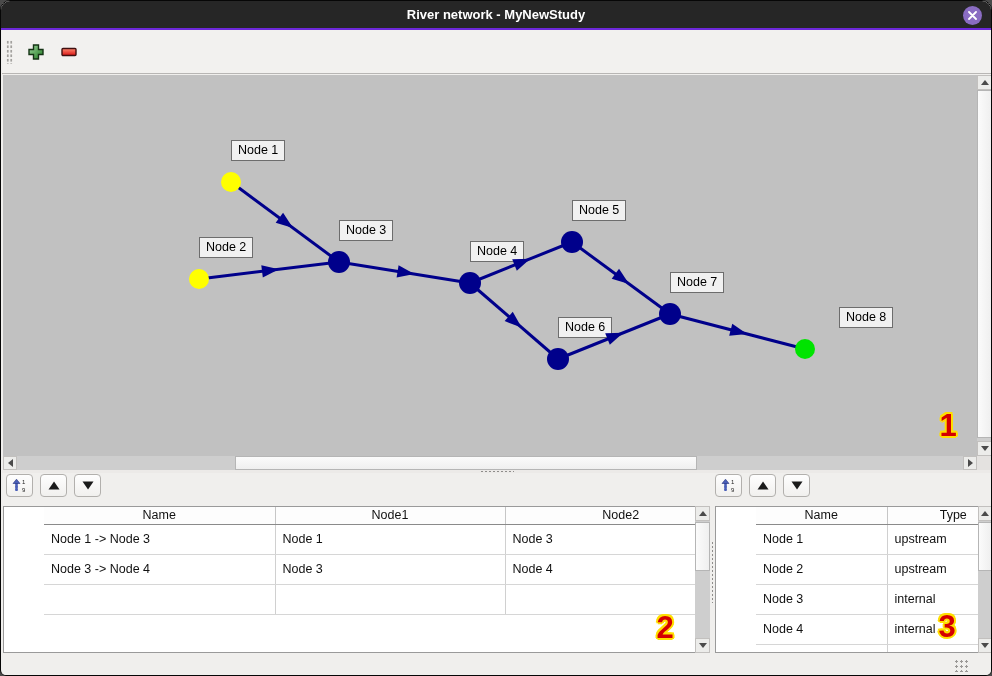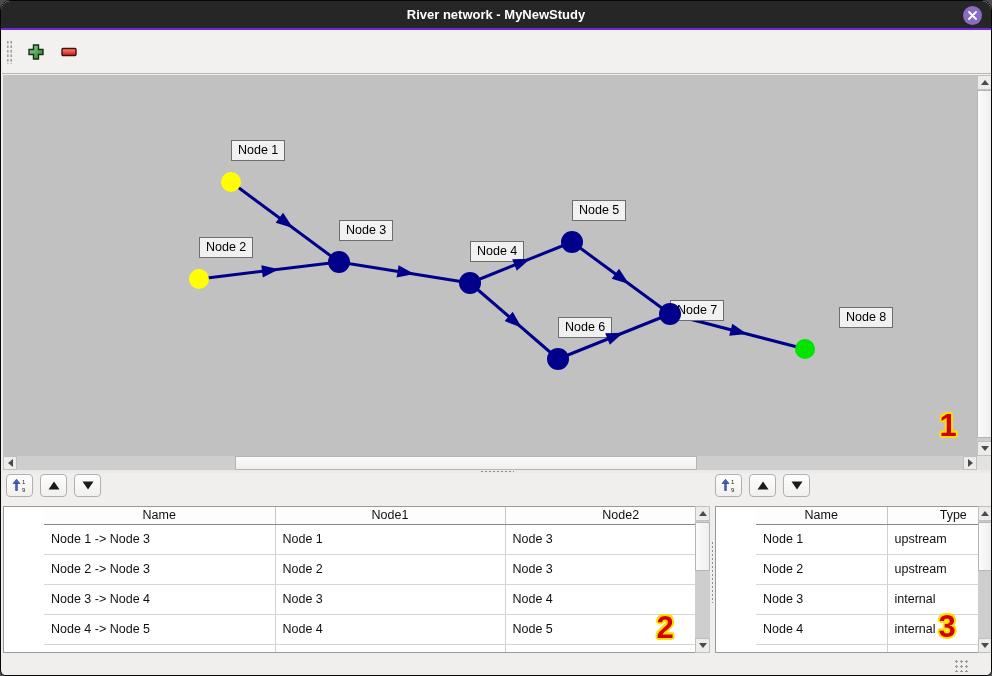--- a/index.html
+++ b/index.html
@@ -152,21 +152,21 @@
         <line x1="555" y1="284" x2="667" y2="239" stroke="#00008b" stroke-width="3"></line>
         <line x1="667" y1="239" x2="802" y2="274" stroke="#00008b" stroke-width="3"></line>
       </svg>
     <div id="labels-layer">
         <div class="node-label" style="left: 228px; top: 65px;">Node 1</div>
         <div class="node-label" style="left: 196px; top: 162px;">Node 2</div>
         <div class="node-label" style="left: 336px; top: 145px;">Node 3</div>
         <div class="node-label" style="left: 467px; top: 166px;">Node 4</div>
         <div class="node-label" style="left: 569px; top: 125px;">Node 5</div>
         <div class="node-label" style="left: 555px; top: 242px;">Node 6</div>
-        <div class="node-label" style="left: 667px; top: 197px; margin-top: 28px;">Node 7</div>
+        <div class="node-label" style="left: 667px; top: 197px;">Node 7</div>
         <div class="node-label" style="left: 836px; top: 232px;">Node 8</div>
       </div>
     <svg id="nodes-svg" width="974" height="381">
         <path d="M10 0 L-7 6.2 L-7 -6.2 Z" transform="translate(282 147) rotate(36.52885536698516)" fill="#00008b"></path>
         <path d="M10 0 L-7 6.2 L-7 -6.2 Z" transform="translate(266 195.5) rotate(-6.923448914810532)" fill="#00008b"></path>
         <path d="M10 0 L-7 6.2 L-7 -6.2 Z" transform="translate(401.5 197.5) rotate(9.107334312254409)" fill="#00008b"></path>
         <path d="M10 0 L-7 6.2 L-7 -6.2 Z" transform="translate(518 187.5) rotate(-21.898192805638995)" fill="#00008b"></path>
         <path d="M10 0 L-7 6.2 L-7 -6.2 Z" transform="translate(511 246) rotate(40.81508387488159)" fill="#00008b"></path>
         <path d="M10 0 L-7 6.2 L-7 -6.2 Z" transform="translate(618 203) rotate(36.304497122575235)" fill="#00008b"></path>
         <path d="M10 0 L-7 6.2 L-7 -6.2 Z" transform="translate(611 261.5) rotate(-21.889556769904697)" fill="#00008b"></path>
@@ -266,33 +266,23 @@
             <th>Node2</th>
           </tr>
         </thead>
         <tbody>
           <tr>
             <td>Node 1 -&gt; Node 3</td>
             <td>Node 1</td>
             <td>Node 3</td>
           </tr>
           <tr>
-            <td>Node 2 -&gt; Node 3</td>
-            <td>Node 2</td>
-            <td>Node 3</td>
-          </tr>
-          <tr>
             <td>Node 3 -&gt; Node 4</td>
             <td>Node 3</td>
             <td>Node 4</td>
-          </tr>
-          <tr>
-            <td>Node 4 -&gt; Node 5</td>
-            <td>Node 4</td>
-            <td>Node 5</td>
           </tr>
           <tr>
             <td></td>
             <td></td>
             <td></td>
           </tr>
         </tbody>
       </table>
   </div>
 

